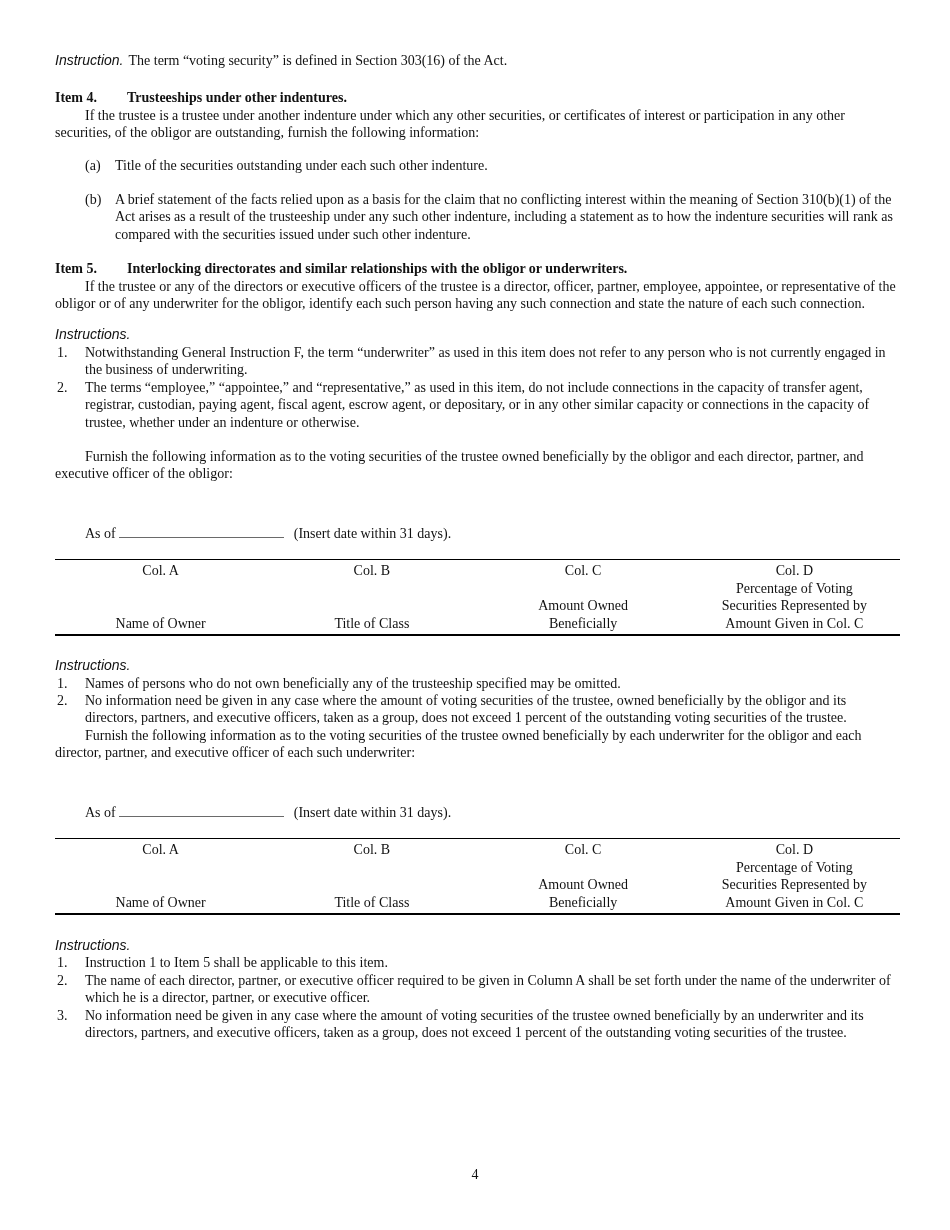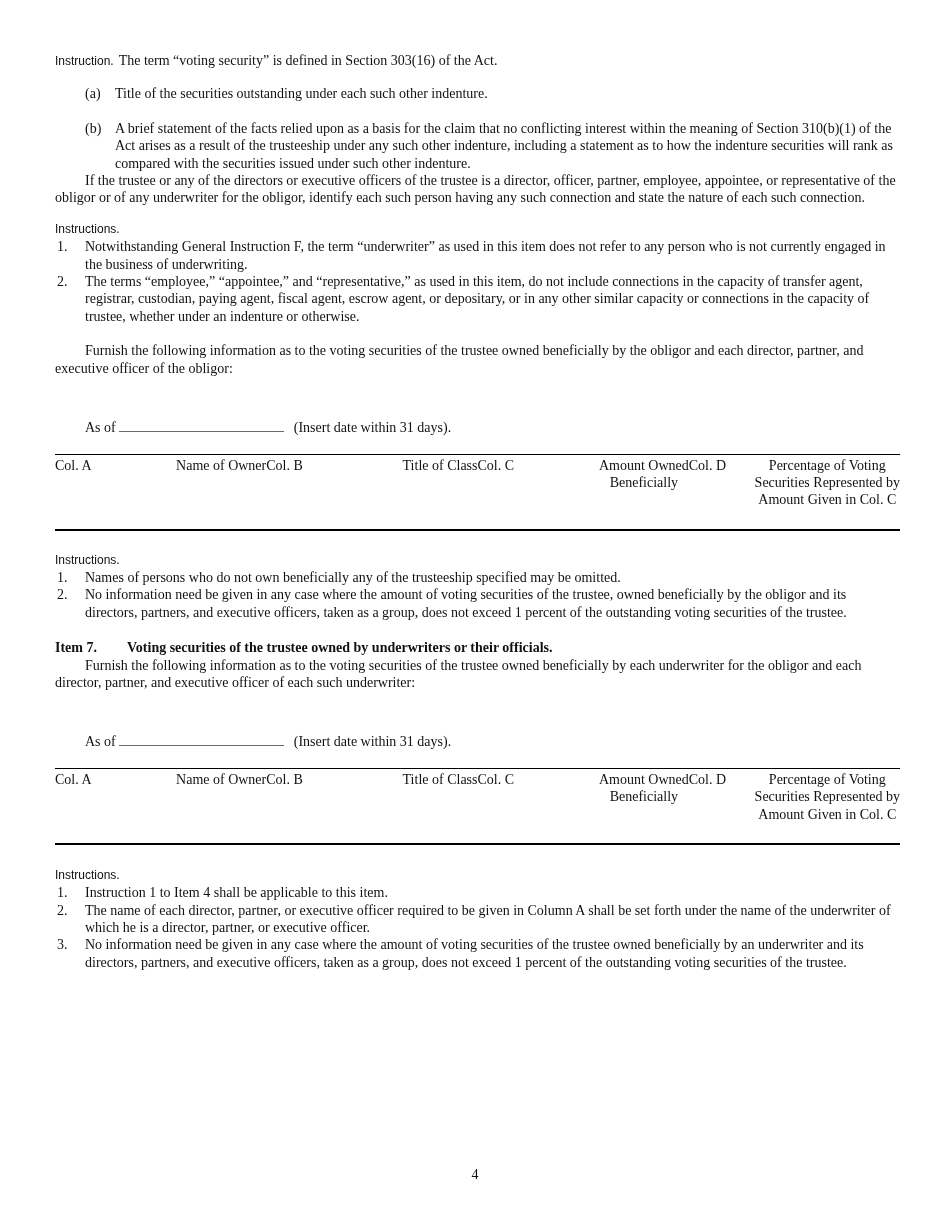--- a/index.html
+++ b/index.html
@@ -11,21 +11,22 @@
     color:#111;
     font-family:"Liberation Serif", serif;
     font-size:14px;
     line-height:17.4px;
     box-sizing:border-box;
   }
   .content { padding:52px 50px 0 55px; }
   p { margin:0; }
   .sans-ital {
     font-family:"Liberation Sans", sans-serif;
-    font-size:12px;
+    font-style:italic;
+    font-size:14px;
   }
   .intro .sans-ital { margin-right:5px; }
   .item-heading { font-weight:bold; margin-top:17px; }
   .item-heading .item-num { display:inline-block; width:72px; }
   .mt20 { margin-top:20px; }
   .mt18 { margin-top:18px; }
   .mt17 { margin-top:17px; }
   .mt16 { margin-top:16px; }
   .mt15 { margin-top:15px; }
   .mt14 { margin-top:14px; }
@@ -49,47 +50,55 @@
     margin-top:17px;
     border-top:1px solid #000;
     border-bottom:2px solid #000;
     padding:2px 0;
     display:flex;
   }
   .tcol {
     flex:1 1 0;
     height:70px;
     display:flex;
+    flex-direction:column;
     justify-content:space-between;
     text-align:center;
   }
   .pagenum {
     position:absolute;
     top:1166px; left:0; right:0;
     text-align:center;
   }
 </style>
 </head>
 <body>
 
 <div class="page">
   <div class="content">
 
     <p class="intro"><span class="sans-ital">Instruction.</span><span>The term “voting security” is defined in Section 303(16) of the Act.</span></p>
 
+    <div class="item-heading mt20">
+      <span class="item-num">Item 4.</span><span>Trusteeships under other indentures.</span>
+    </div>
+    <p class="indent">If the trustee is a trustee under another indenture under which any other securities, or certificates of interest or participation in any other securities, of the obligor are outstanding, furnish the following information:</p>
 
     <div class="li mt15">
       <span class="marker">(a)</span>
       <div>Title of the securities outstanding under each such other indenture.</div>
     </div>
     <div class="li mt17">
       <span class="marker">(b)</span>
       <div>A brief statement of the facts relied upon as a basis for the claim that no conflicting interest within the meaning of Section 310(b)(1) of the Act arises as a result of the trusteeship under any such other indenture, including a statement as to how the indenture securities will rank as compared with the securities issued under such other indenture.</div>
     </div>
 
+    <div class="item-heading mt17">
+      <span class="item-num">Item 5.</span><span>Interlocking directorates and similar relationships with the obligor or underwriters.</span>
+    </div>
     <p class="indent">If the trustee or any of the directors or executive officers of the trustee is a director, officer, partner, employee, appointee, or representative of the obligor or of any underwriter for the obligor, identify each such person having any such connection and state the nature of each such connection.</p>
 
     <div class="sans-ital mt14">Instructions.</div>
     <div class="ins-li">
       <span class="marker">1.</span>
       <div>Notwithstanding General Instruction F, the term “underwriter” as used in this item does not refer to any person who is not currently engaged in the business of underwriting.</div>
     </div>
     <div class="ins-li">
       <span class="marker">2.</span>
       <div>The terms “employee,” “appointee,” and “representative,” as used in this item, do not include connections in the capacity of transfer agent, registrar, custodian, paying agent, fiscal agent, escrow agent, or depositary, or in any other similar capacity or connections in the capacity of trustee, whether under an indenture or otherwise.</div>
@@ -132,23 +141,20 @@
     <div class="sans-ital mt21">Instructions.</div>
     <div class="ins-li">
       <span class="marker">1.</span>
       <div>Names of persons who do not own beneficially any of the trusteeship specified may be omitted.</div>
     </div>
     <div class="ins-li">
       <span class="marker">2.</span>
       <div>No information need be given in any case where the amount of voting securities of the trustee, owned beneficially by the obligor and its directors, partners, and executive officers, taken as a group, does not exceed 1 percent of the outstanding voting securities of the trustee.</div>
     </div>
 
-    <div class="item-heading mt18">
-      <span class="item-num">Item 7.</span><span>Voting securities of the trustee owned by underwriters or their officials.</span>
-    </div>
     <p class="indent">Furnish the following information as to the voting securities of the trustee owned beneficially by each underwriter for the obligor and each director, partner, and executive officer of each such underwriter:</p>
 
     <div class="asof mt16">
       <span>As of</span>
       <span class="blank"></span>
       <span>(Insert date within 31 days).</span>
     </div>
 
     <div class="otable">
       <div class="tcol">
@@ -172,21 +178,21 @@
           <div>Percentage of Voting</div>
           <div>Securities Represented by</div>
           <div>Amount Given in Col. C</div>
         </div>
       </div>
     </div>
 
     <div class="sans-ital mt22">Instructions.</div>
     <div class="ins-li">
       <span class="marker">1.</span>
-      <div>Instruction 1 to Item 4 shall be applicable to this item.</div>
+      <div>Instruction 1 to Item 5 shall be applicable to this item.</div>
     </div>
     <div class="ins-li">
       <span class="marker">2.</span>
       <div>The name of each director, partner, or executive officer required to be given in Column A shall be set forth under the name of the underwriter of which he is a director, partner, or executive officer.</div>
     </div>
     <div class="ins-li">
       <span class="marker">3.</span>
       <div>No information need be given in any case where the amount of voting securities of the trustee owned beneficially by an underwriter and its directors, partners, and executive officers, taken as a group, does not exceed 1 percent of the outstanding voting securities of the trustee.</div>
     </div>
 

